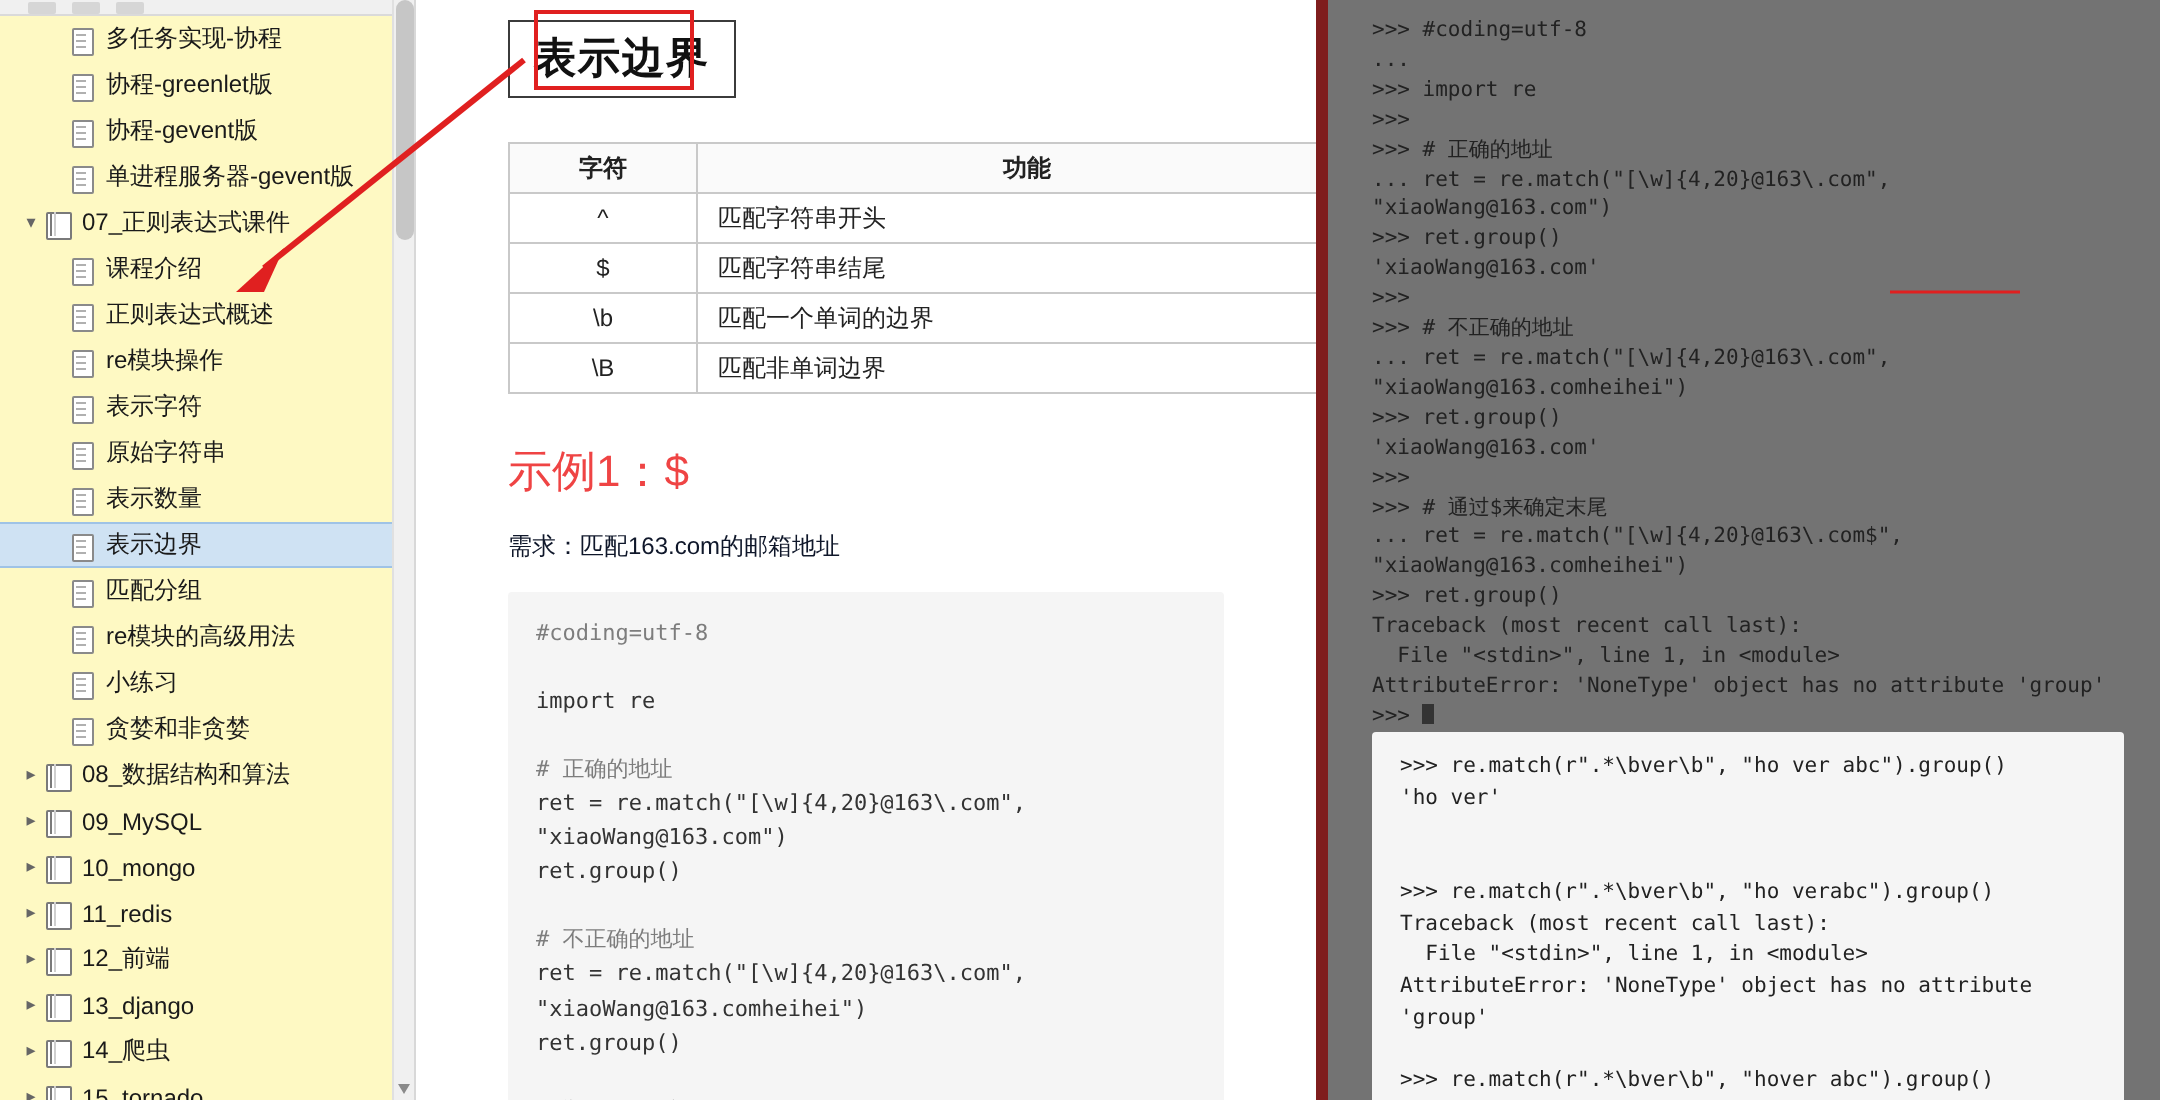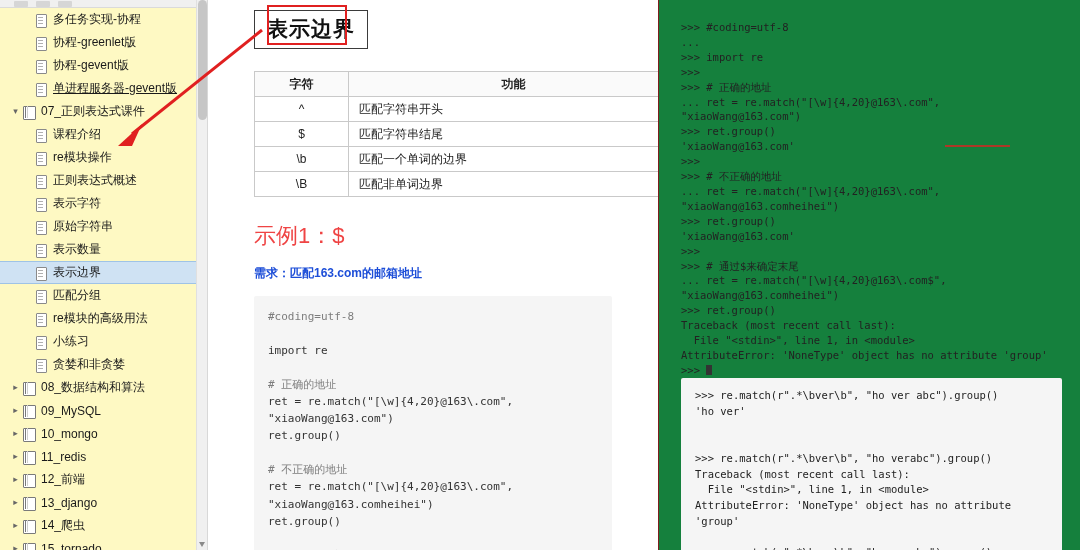--- a/index.html
+++ b/index.html
@@ -89,21 +89,21 @@
     border-radius: 1px;
   }
   .ico.book::after {
     content: "";
     position: absolute;
     left: 4px; top: 1px;
     width: 1px; height: 12px;
     background: #7a7a7a;
     box-shadow: 2px 0 0 0 #cfcfcf;
   }
-  .lbl-underline { text-decoration: underline; }
+  .lbl-underline { }
   .indent1 { padding-left: 10px; }
   .indent2 { padding-left: 22px; }
 
   #sidebar-vscroll {
     position: absolute;
     top: 0; right: 0;
     width: 11px; height: 100%;
     background: #f0f0f0;
     border-left: 1px solid #e0e0e0;
   }
@@ -174,22 +174,21 @@
 
   h3.sec {
     font-size: 22px;
     font-weight: normal;
     margin: 24px 0 14px 0;
     color: #ef4444;
   }
   p.need {
     font-size: 12px;
     margin: 0 0 14px 0;
-    color: #1d4ed8;
-    font-weight: bold;
+    color: #0f172a;
   }
   pre.code {
     background: #f5f5f5;
     border-radius: 2px;
     margin: 0;
     padding: 12px 14px;
     font-family: "DejaVu Sans Mono", monospace;
     font-size: 11px;
     line-height: 1.55;
     color: #333;
@@ -203,24 +202,24 @@
     position: absolute;
     left: 0; top: 0;
     width: 1080px; height: 550px;
     pointer-events: none;
   }
 
   
   #rightpane {
     flex: 1 1 auto;
     position: relative;
-    border-left: 1px solid #7f1d1d;
-    padding: 16px 18px 0 22px;
+    border-left: 6px solid #7f1d1d;
+    padding: 4px 18px 0 22px;
     overflow: hidden;
-    background: #15803d;
+    background: #737373;
   }
   pre.term {
     font-family: "DejaVu Sans Mono", monospace;
     font-size: 10.5px;
     line-height: 1.42;
     margin: 0;
     padding: 4px 0 0 0;
     color: #222;
     white-space: pre-wrap;
   }
@@ -296,26 +295,26 @@
             <span>07_正则表达式课件</span>
           </div>
           <div class="tree-row indent2">
             <span class="twisty"></span>
             <span class="ico doc"></span>
             <span>课程介绍</span>
           </div>
           <div class="tree-row indent2">
             <span class="twisty"></span>
             <span class="ico doc"></span>
+            <span>正则表达式概述</span>
+          </div>
+          <div class="tree-row indent2">
+            <span class="twisty"></span>
+            <span class="ico doc"></span>
             <span>re模块操作</span>
-          </div>
-          <div class="tree-row indent2">
-            <span class="twisty"></span>
-            <span class="ico doc"></span>
-            <span>正则表达式概述</span>
           </div>
           <div class="tree-row indent2">
             <span class="twisty"></span>
             <span class="ico doc"></span>
             <span>表示字符</span>
           </div>
           <div class="tree-row indent2">
             <span class="twisty"></span>
             <span class="ico doc"></span>
             <span>原始字符串</span>

